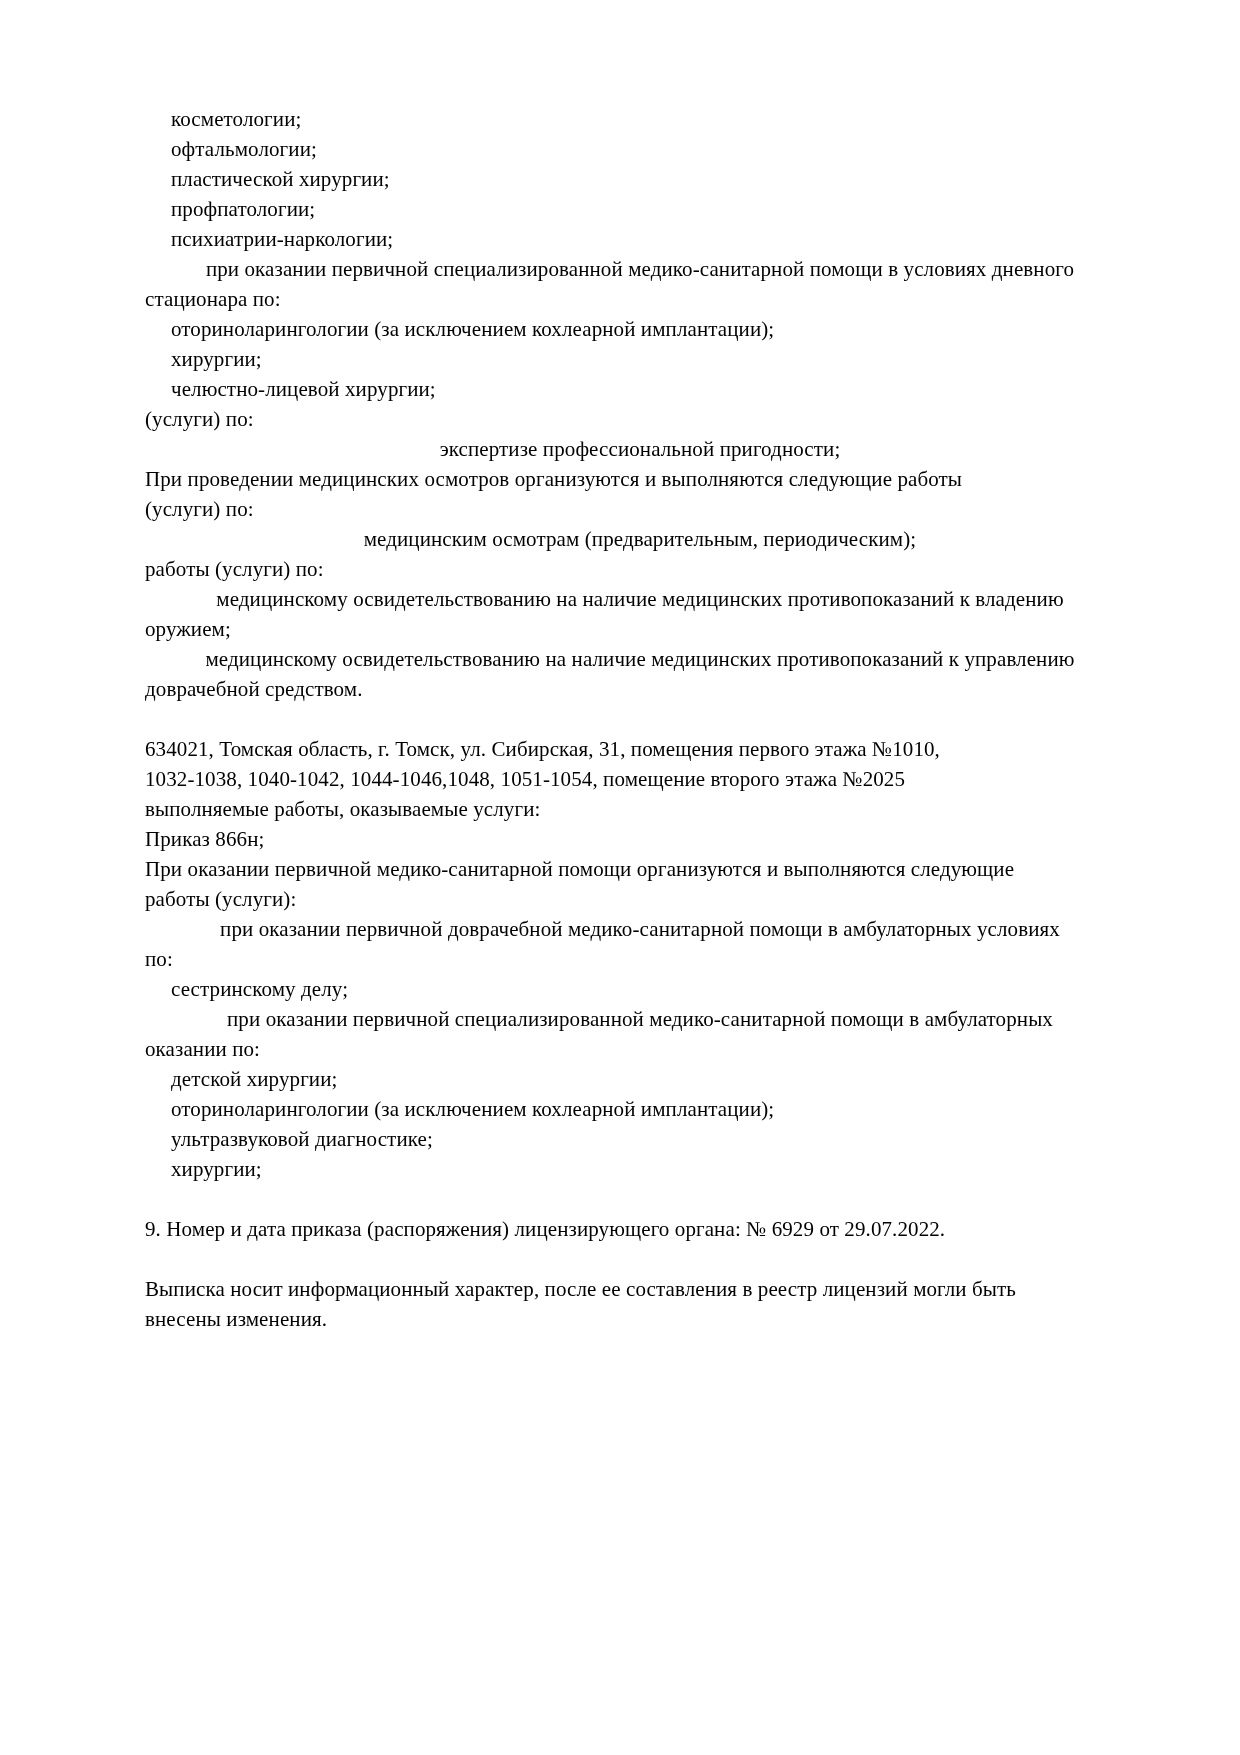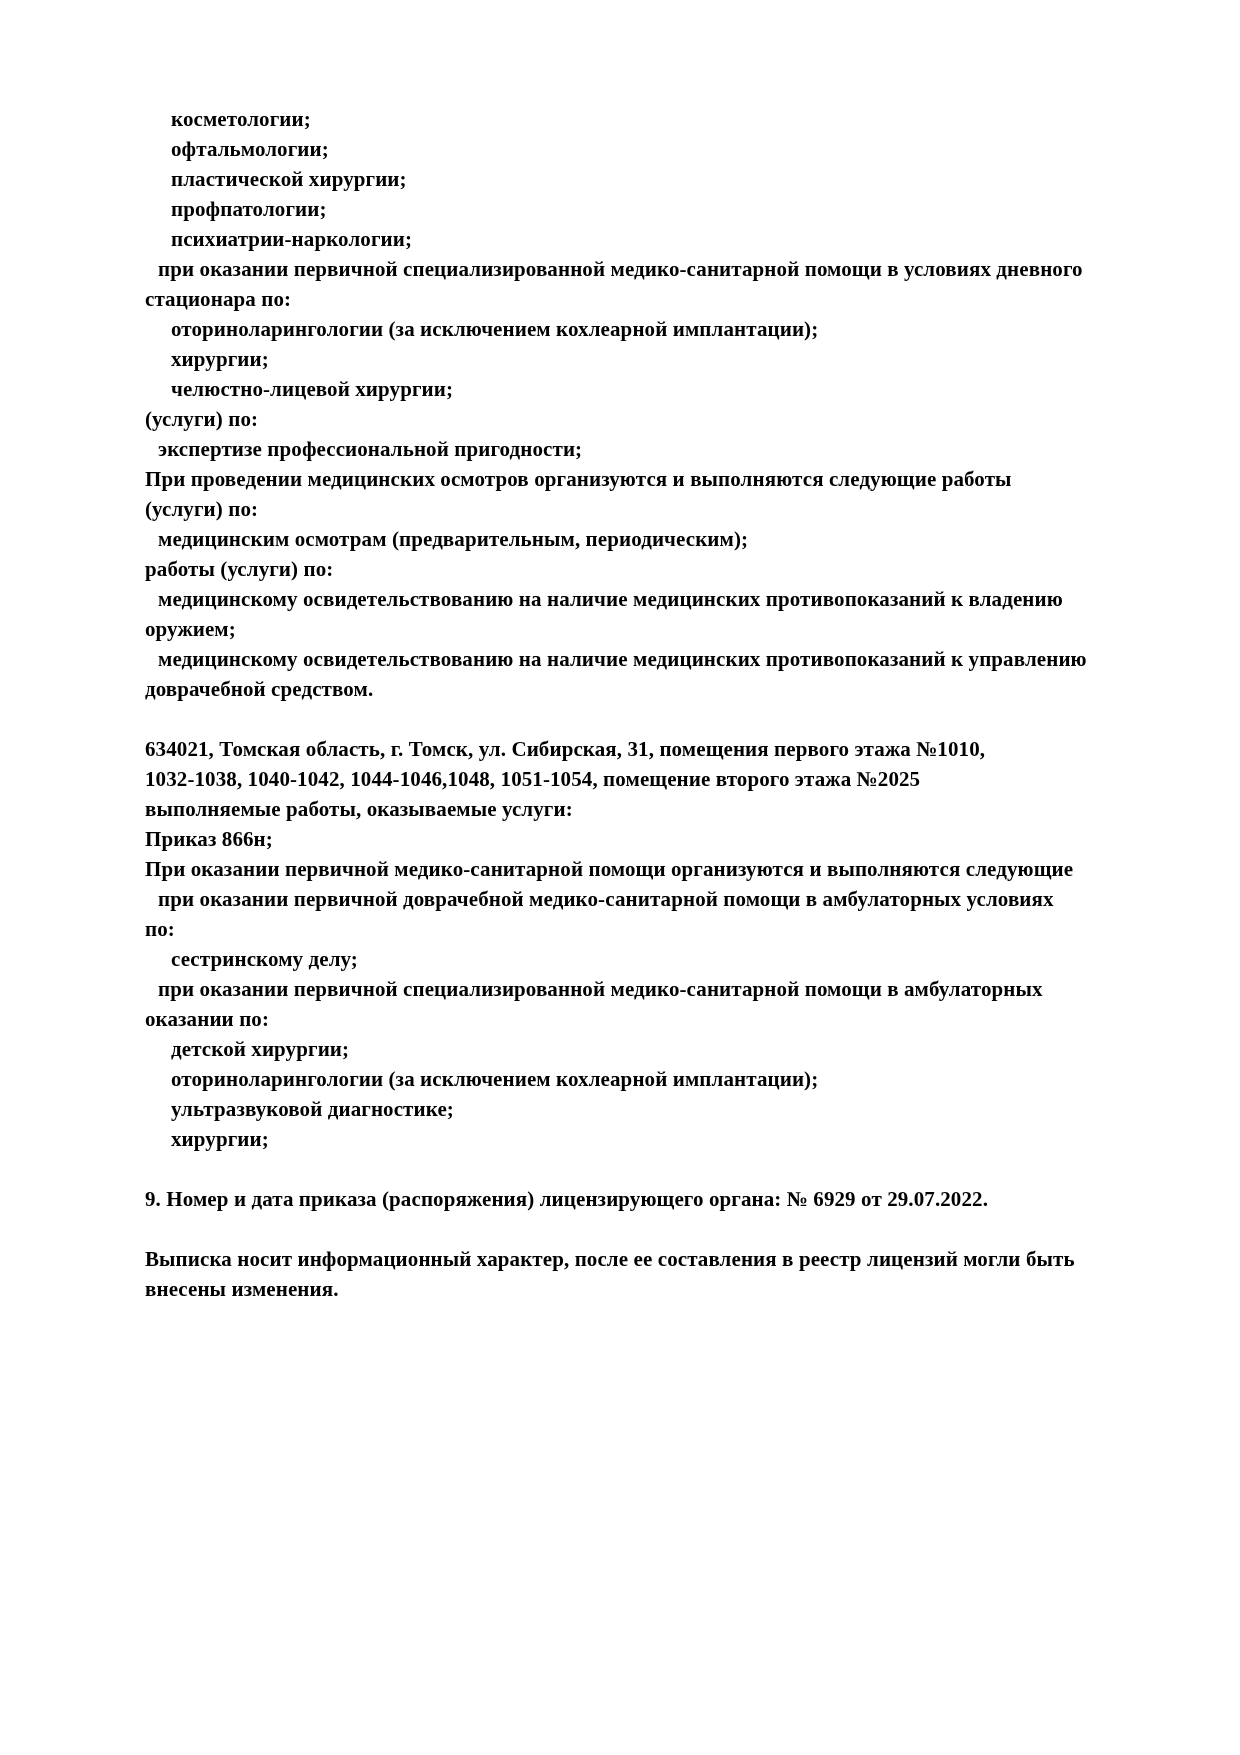--- a/index.html
+++ b/index.html
@@ -13,28 +13,28 @@
     color: #000000;
     font-family: "Liberation Serif", "DejaVu Serif", serif;
     font-size: 21px;
     overflow: hidden;
   }
   .doc {
     box-sizing: border-box;
     width: 1240px;
     padding: 104px 118px 0 145px;
   }
-  .block { margin: 0; font-weight: bold; }
+  .block { margin: 0; }
   .block + .block { margin-top: 30px; }
   .line {
     line-height: 30px;
     white-space: nowrap;
     letter-spacing: 0.1px;
   }
-  .i1 { padding-left: 13px; }
+  .i1 { padding-left: 13px; text-align: center; }
   .i2 { padding-left: 26px; }
 </style>
 </head>
 <body>
 
 <div class="doc">
 
   <div class="block">
     <div class="line i2">косметологии;</div>
     <div class="line i2">офтальмологии;</div>
@@ -57,20 +57,21 @@
     <div class="line i1">медицинскому освидетельствованию на наличие медицинских противопоказаний к управлению</div>
     <div class="line">доврачебной средством.</div>
   </div>
 
   <div class="block">
     <div class="line">634021, Томская область, г. Томск, ул. Сибирская, 31, помещения первого этажа №1010,</div>
     <div class="line">1032-1038, 1040-1042, 1044-1046,1048, 1051-1054, помещение второго этажа №2025</div>
     <div class="line">выполняемые работы, оказываемые услуги:</div>
     <div class="line">Приказ 866н;</div>
     <div class="line">При оказании первичной медико-санитарной помощи организуются и выполняются следующие</div>
+    <div class="line">работы (услуги):</div>
     <div class="line i1">при оказании первичной доврачебной медико-санитарной помощи в амбулаторных условиях</div>
     <div class="line">по:</div>
     <div class="line i2">сестринскому делу;</div>
     <div class="line i1">при оказании первичной специализированной медико-санитарной помощи в амбулаторных</div>
     <div class="line">оказании по:</div>
     <div class="line i2">детской хирургии;</div>
     <div class="line i2">оториноларингологии (за исключением кохлеарной имплантации);</div>
     <div class="line i2">ультразвуковой диагностике;</div>
     <div class="line i2">хирургии;</div>
   </div>

